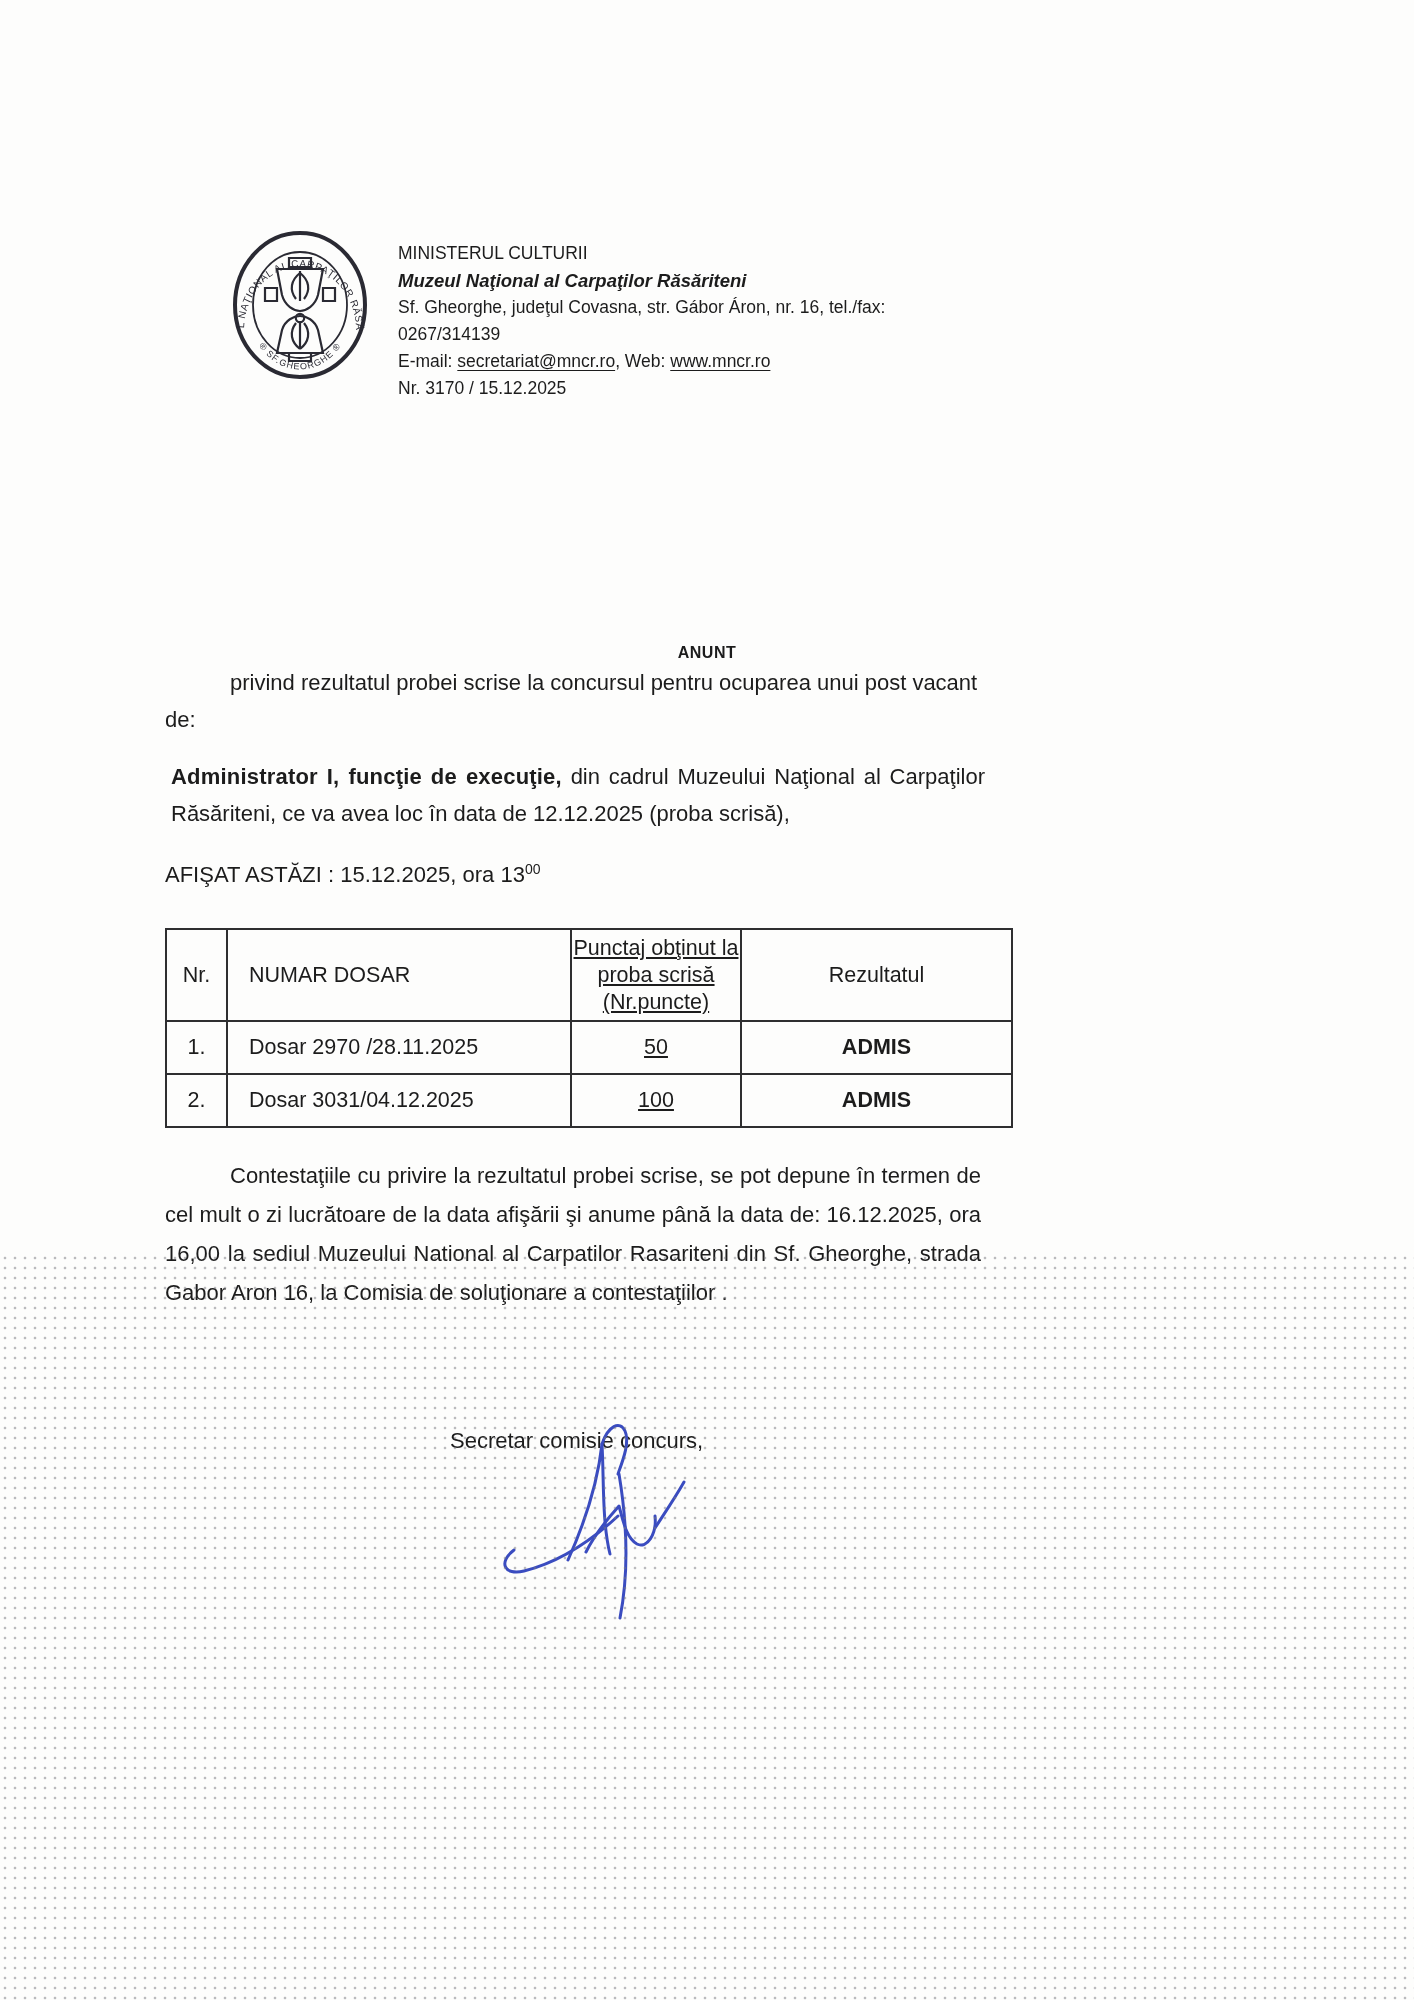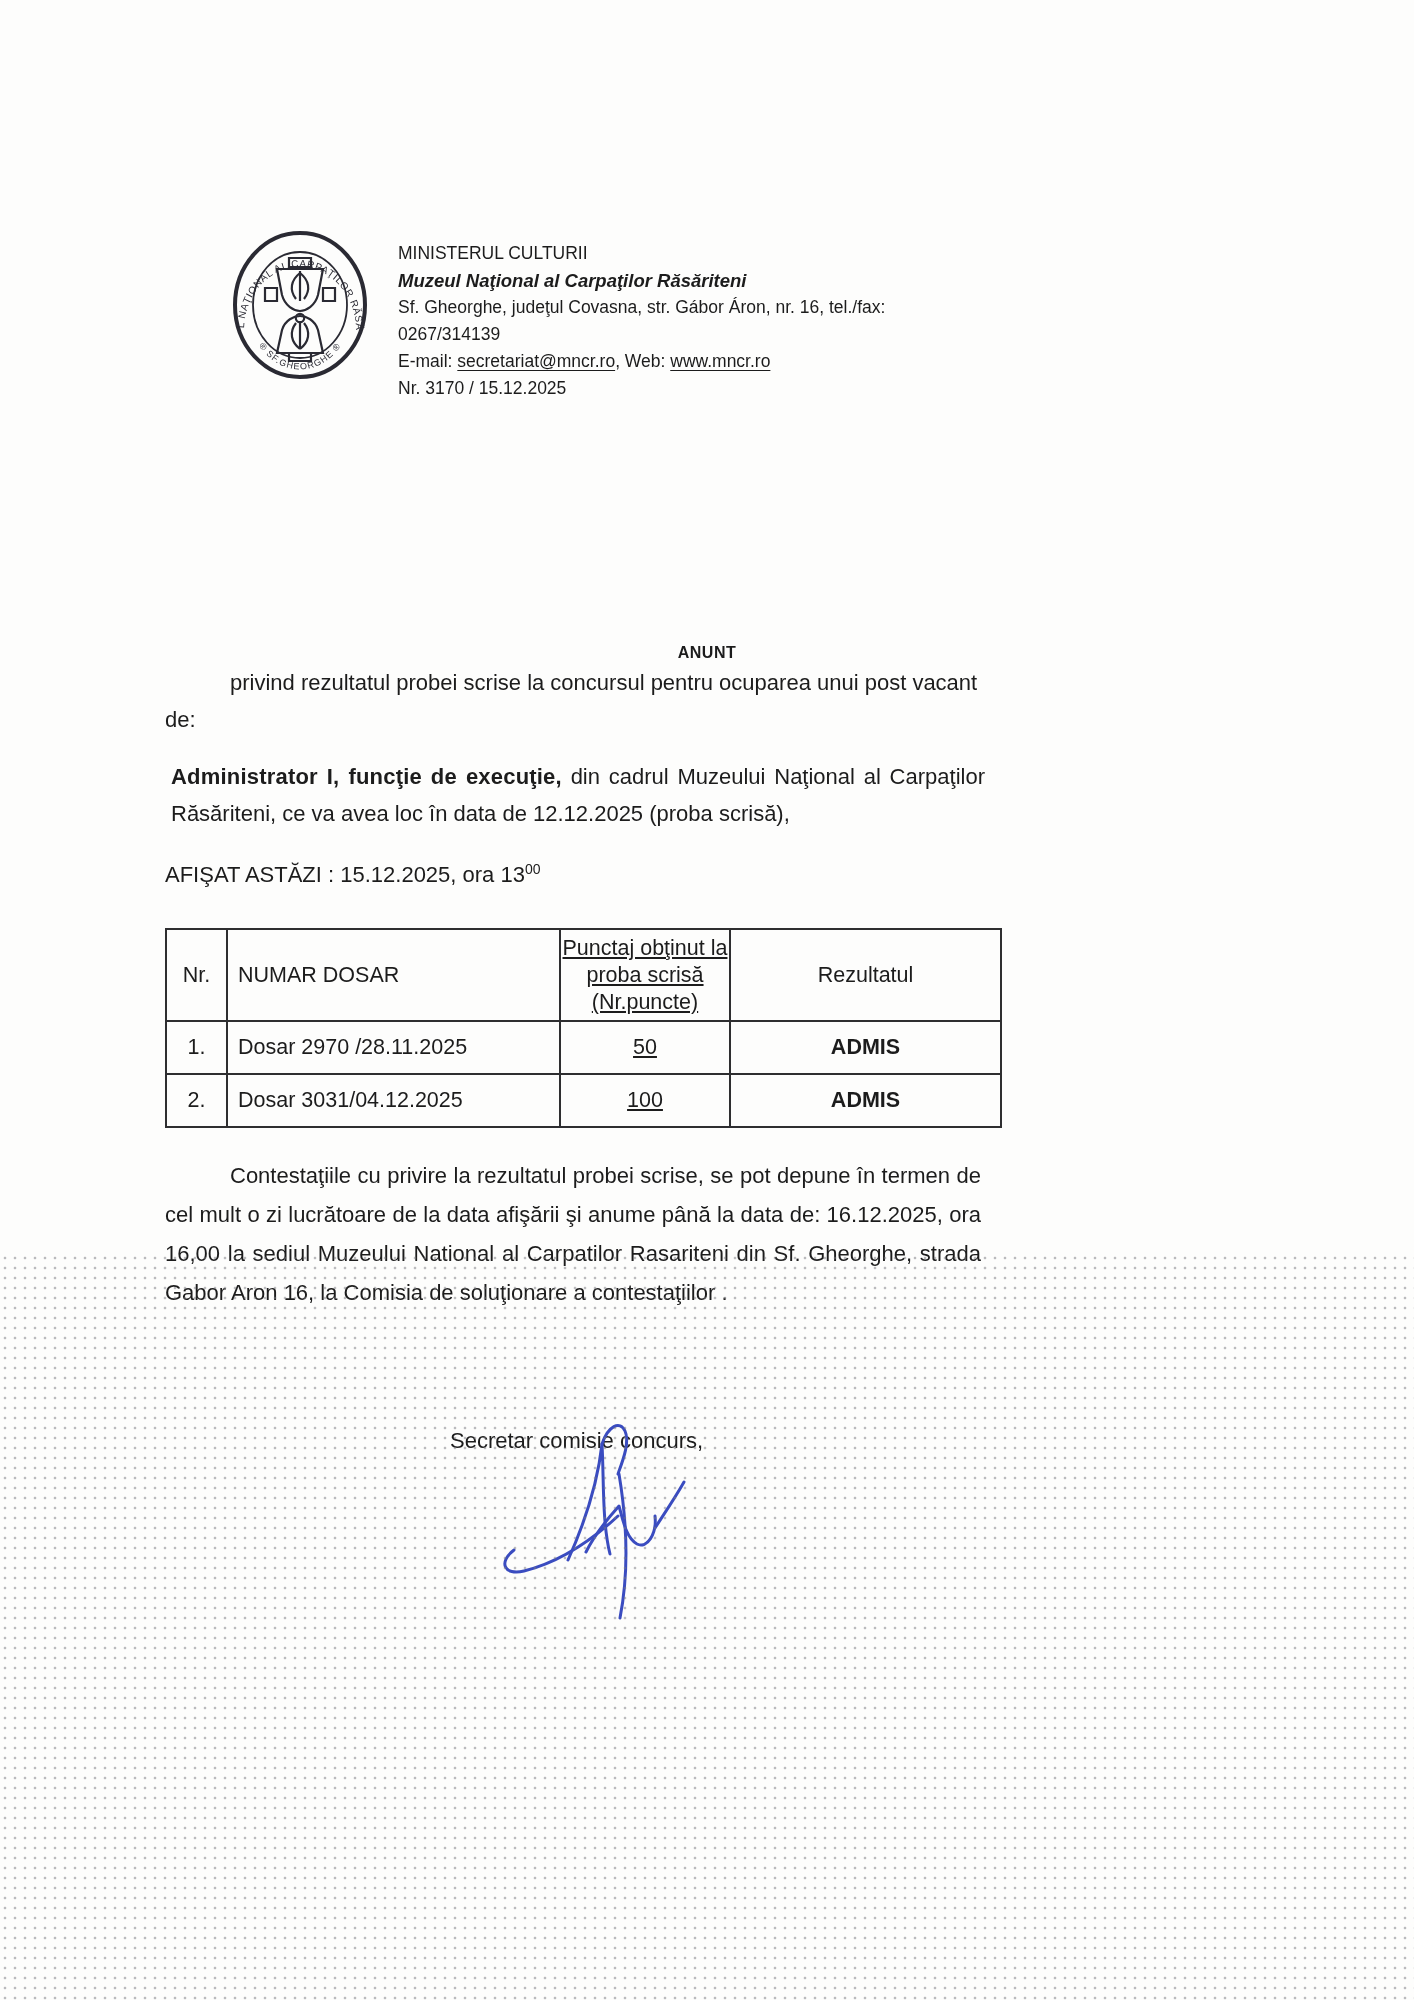--- a/index.html
+++ b/index.html
@@ -33,21 +33,21 @@
   .posted sup{font-size:14px;vertical-align:super;line-height:0;}
   table.results{
     position:absolute;left:165px;top:928px;
     border-collapse:collapse;table-layout:fixed;
     font-size:21.5px;color:#1c1c1c;
   }
   table.results th,table.results td{border:2px solid #2e2e30;background:#fdfdfc;}
   table.results th{font-weight:normal;height:88px;vertical-align:middle;}
   table.results td{height:49px;vertical-align:middle;}
   .col-nr{width:57px;text-align:center;}
-  .col-dosar{width:320px;text-align:left;padding-left:10px;}
+  .col-dosar{width:320px;text-align:left;padding-left:21px;}
   .col-punctaj{width:166px;text-align:center;line-height:27px;text-decoration:underline;}
   .col-rezultat{width:267px;text-align:center;font-weight:bold;}
   .contestation{position:absolute;left:165px;top:1156px;width:816px;text-align:justify;text-indent:65px;line-height:39px;font-size:22px;}
   .sign-label{position:absolute;left:450px;top:1428px;font-size:22px;}
   .signature{position:absolute;left:498px;top:1400px;width:220px;height:225px;}
 </style>
 </head>
 <body>
 
 <div class="page">

